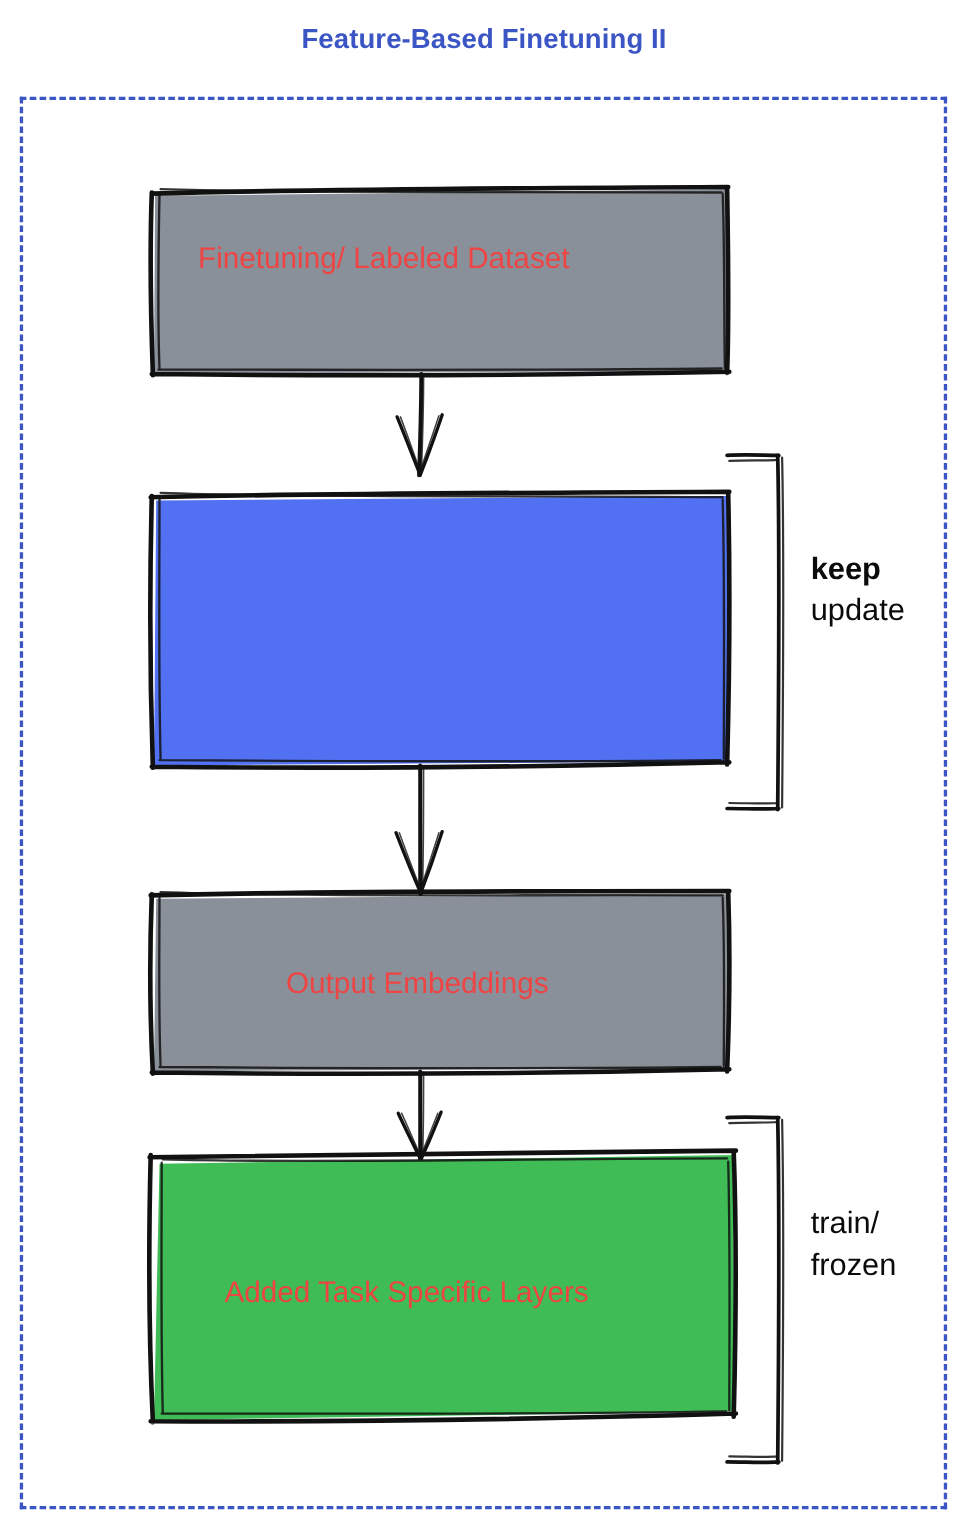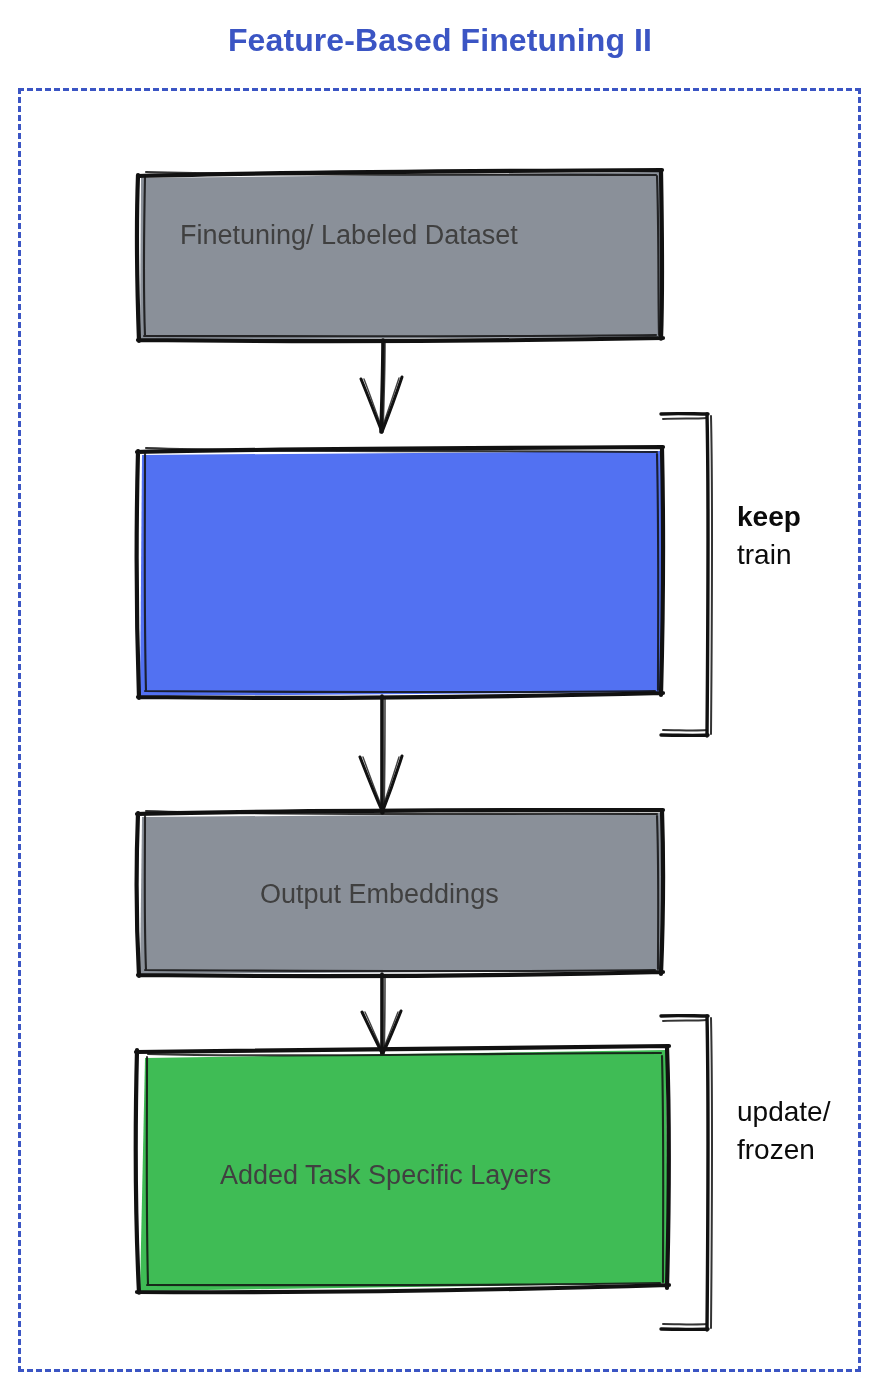--- a/index.html
+++ b/index.html
@@ -12,21 +12,21 @@
   #canvas {
     position:relative;
     width:880px; height:1393px;
     background:#ffffff;
   }
   #title {
     position:absolute;
     left:0; top:22px;
     width:880px;
     text-align:center;
-    font-size:32px;
+    font-size:25px;
     font-weight:700;
     color:#3B55C4;
     letter-spacing:0.1px;
   }
   
   #frame {
     position:absolute;
     left:18px; top:88px;
     width:843px; height:1284px;
     border:3px dashed #3B55C4;
@@ -34,21 +34,21 @@
   }
   
   #sketch {
     position:absolute; left:0; top:0;
     width:880px; height:1393px;
     pointer-events:none;
   }
   .node-label {
     position:absolute;
     font-size:27px;
-    color:#404040;
+    color:#ef4444;
     white-space:nowrap;
     line-height:1.05;
   }
   .bracket-label {
     position:absolute;
     font-size:28px;
     color:#0b0b0b;
     line-height:1.34;
     white-space:pre-line;
   }
@@ -141,25 +141,25 @@
       <path d="M661,1329 C678,1329 694,1330 708,1329" fill="none" stroke="#111111" stroke-width="3.4" stroke-linecap="round"></path>
       <path d="M663,1324 C679,1324 694,1325 707,1324" fill="none" stroke="#111111" stroke-width="2" stroke-linecap="round" opacity="0.85"></path>
     </g>
   </svg>
 
   <div class="node-label" style="left:180px; top:221px;">Finetuning/ Labeled Dataset</div>
 
 
   <div class="node-label" style="left:260px; top:880px;text-align:right;">Output Embeddings</div>
 
-  <div class="node-label" style="left:220px; top:1161px;">Added Task Specific Layers</div>
+  <div class="node-label" style="left:204px; top:1161px;">Added Task Specific Layers</div>
 
   <div class="bracket-label">
     <div style="position:absolute; left:737px; top:498px;font-weight:bold;">keep</div>
-    <div style="position:absolute; left:737px; top:536px;">train</div>
+    <div style="position:absolute; left:737px; top:536px;">update</div>
   </div>
 
   <div class="bracket-label">
-    <div style="position:absolute; left:737px; top:1093px;">update/</div>
+    <div style="position:absolute; left:737px; top:1093px;">train/</div>
     <div style="position:absolute; left:737px; top:1131px;">frozen</div>
   </div>
 
 </div>
 
 </body></html>

